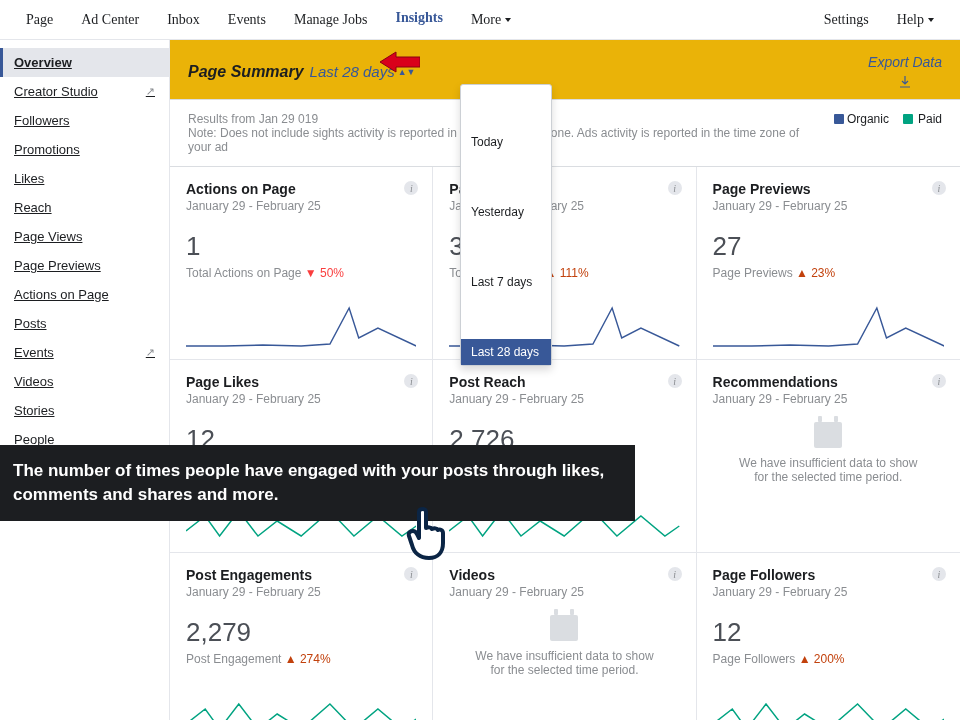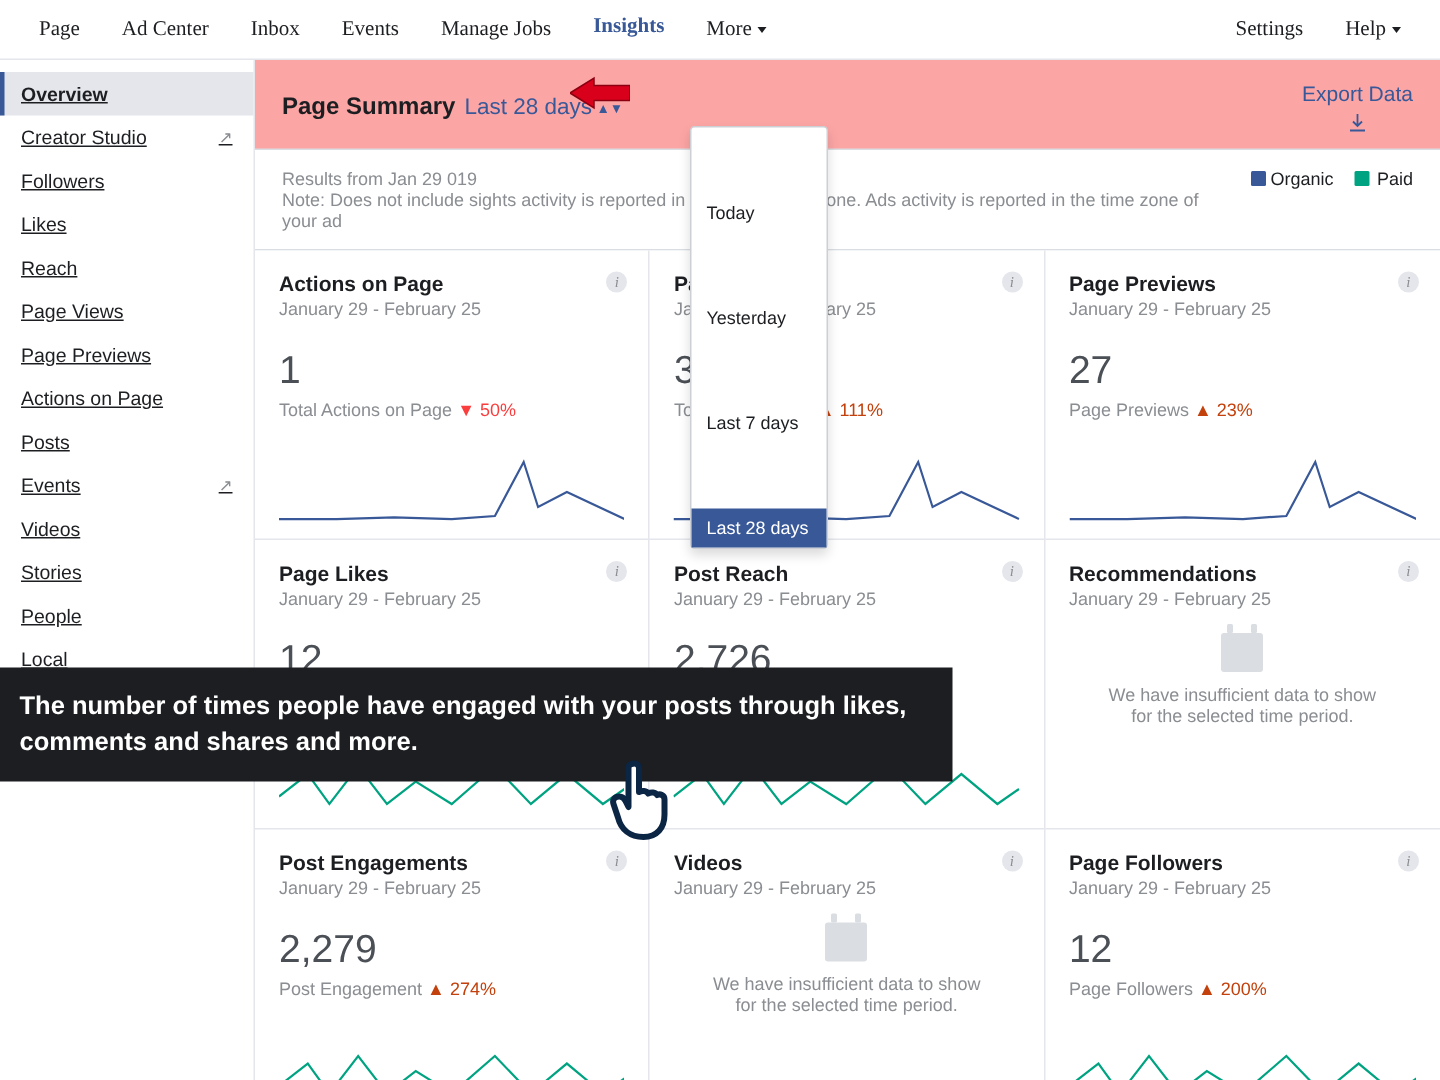--- a/index.html
+++ b/index.html
@@ -8,21 +8,21 @@
   .topnav .navitem { padding: 0 14px; height: 52px; display: flex; align-items: center; color: #1c1e21; cursor: pointer; font-size: 14px; font-family: Liberation Serif, serif; }
   .topnav .navitem.active { color: #385898; border-bottom: 3px solid #385898; font-weight: 600; }
   .topnav .spacer { flex: 1; }
   .caret { display: inline-block; margin-left: 4px; width: 0; height: 0; border-left: 3px solid transparent; border-right: 3px solid transparent; border-top: 4px solid #1c1e21; }
   .main { display: flex; height: 680px; background: #f2f3f5; }
   .sidebar { width: 170px; background: #fff; border-right: 1px solid #e4e6eb; padding-top: 8px; flex-shrink: 0; }
   .sidebar .item { padding: 7px 14px; font-size: 13px; color: #1c1e21; cursor: pointer; position: relative; display: flex; align-items: center; text-decoration: underline; }
   .sidebar .item.active { background: #e4e6eb; border-left: 3px solid #385898; padding-left: 11px; font-weight: 600; }
   .sidebar .item .ext { margin-left: auto; color: #8a8d91; font-size: 11px; }
   .content { flex: 1; padding: 0; position: relative; overflow: hidden; }
-  .summary { padding: 14px 18px 10px 18px; display: flex; align-items: center; border-bottom: 1px solid #dadde1; background: #fca5a5; position: relative; }
+  .summary { padding: 14px 18px 10px 18px; display: flex; align-items: center; border-bottom: 1px solid #dadde1; background: #eab308; position: relative; font-style: italic; }
   .summary .title { font-size: 16px; font-weight: 600; color: #1c1e21; }
   .summary .range-toggle { font-size: 15px; color: #385898; cursor: pointer; margin-left: 6px; display: flex; align-items: center; }
   .summary .range-toggle .sorticon { margin-left: 3px; font-size: 9px; color:#385898; }
   .summary .export { margin-left: auto; color: #385898; cursor: pointer; font-size: 14px; display: flex; align-items: center; gap: 5px; flex-direction: column; }
   .note { padding: 12px 18px; font-size: 12px; color: #8a8d91; display: flex; align-items: flex-start; gap: 12px; background: #fff; border-bottom: 1px solid #dadde1; }
   .note .leg { margin-left: auto; display: flex; align-items: center; gap: 14px; font-size: 12px; color: #1c1e21; flex-shrink: 0; }
   .sw { width: 10px; height: 10px; display: inline-block; border-radius: 1px; }
   .grid { display: flex; flex-wrap: wrap; background: #fff; }
   .card { width: 33.33%; border-right: 1px solid #e4e6eb; border-bottom: 1px solid #e4e6eb; padding: 14px 16px 8px; position: relative; min-height: 185px; }
   .card:nth-child(3n) { border-right: none; }
@@ -67,20 +67,23 @@
         <span>Overview</span>
       </div>
       <div class="item">
         <span>Creator Studio</span>
         <span class="ext">↗</span>
       </div>
       <div class="item">
         <span>Followers</span>
       </div>
       <div class="item">
+        <span>Promotions</span>
+      </div>
+      <div class="item">
         <span>Likes</span>
       </div>
       <div class="item">
         <span>Reach</span>
       </div>
       <div class="item">
         <span>Page Views</span>
       </div>
       <div class="item">
         <span>Page Previews</span>

